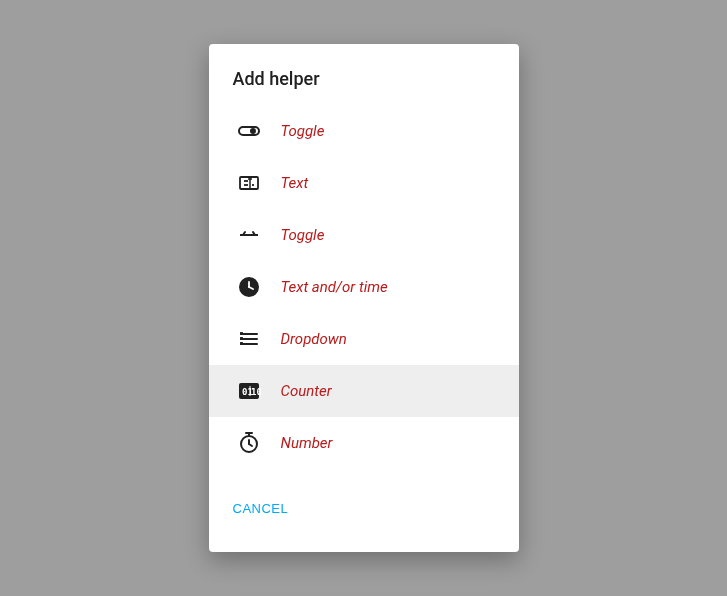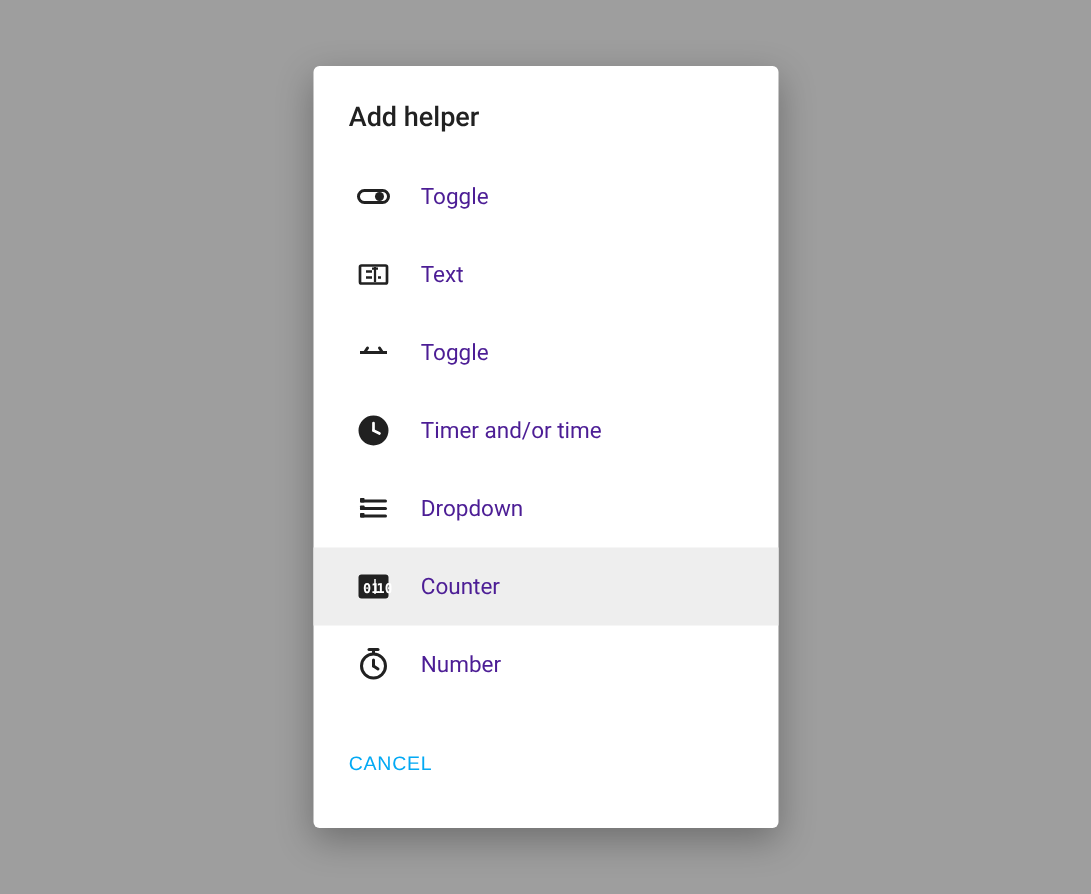--- a/index.html
+++ b/index.html
@@ -46,21 +46,22 @@
       display: flex;
       align-items: center;
       justify-content: center;
       margin-right: 16px;
       color: #212121;
       flex-shrink: 0;
     }
 
     .menu-item-label {
       font-size: 15px;
-      color: #4c1d95;
+      color: #b91c1c;
+      font-style: italic;
     }
 
     .dialog-actions {
       display: flex;
       justify-content: flex-start;
       padding: 16px 24px 8px 24px;
     }
 
     .cancel-button {
       font-size: 13px;
@@ -122,21 +123,21 @@
   </div>
 
   <div class="menu-item">
     <div class="menu-item-icon">
       <svg width="24" height="24" viewBox="0 0 24 24">
         <circle cx="12" cy="12" r="9" stroke="#212121" stroke-width="2" fill="#212121"></circle>
         <line x1="12" y1="7" x2="12" y2="12" stroke="white" stroke-width="1.8" stroke-linecap="round"></line>
         <line x1="12" y1="12" x2="16" y2="14" stroke="white" stroke-width="1.8" stroke-linecap="round"></line>
       </svg>
     </div>
-    <span class="menu-item-label">Timer and/or time</span>
+    <span class="menu-item-label">Text and/or time</span>
   </div>
 
   <div class="menu-item">
     <div class="menu-item-icon">
       <svg width="24" height="24" viewBox="0 0 24 24">
         <line x1="4" y1="7" x2="20" y2="7" stroke="#212121" stroke-width="2" stroke-linecap="round"></line>
         <line x1="4" y1="12" x2="20" y2="12" stroke="#212121" stroke-width="2" stroke-linecap="round"></line>
         <line x1="4" y1="17" x2="20" y2="17" stroke="#212121" stroke-width="2" stroke-linecap="round"></line>
         <rect x="3" y="5" width="3" height="3" rx="0.5" fill="#212121"></rect>
         <rect x="3" y="10" width="3" height="3" rx="0.5" fill="#212121"></rect>

